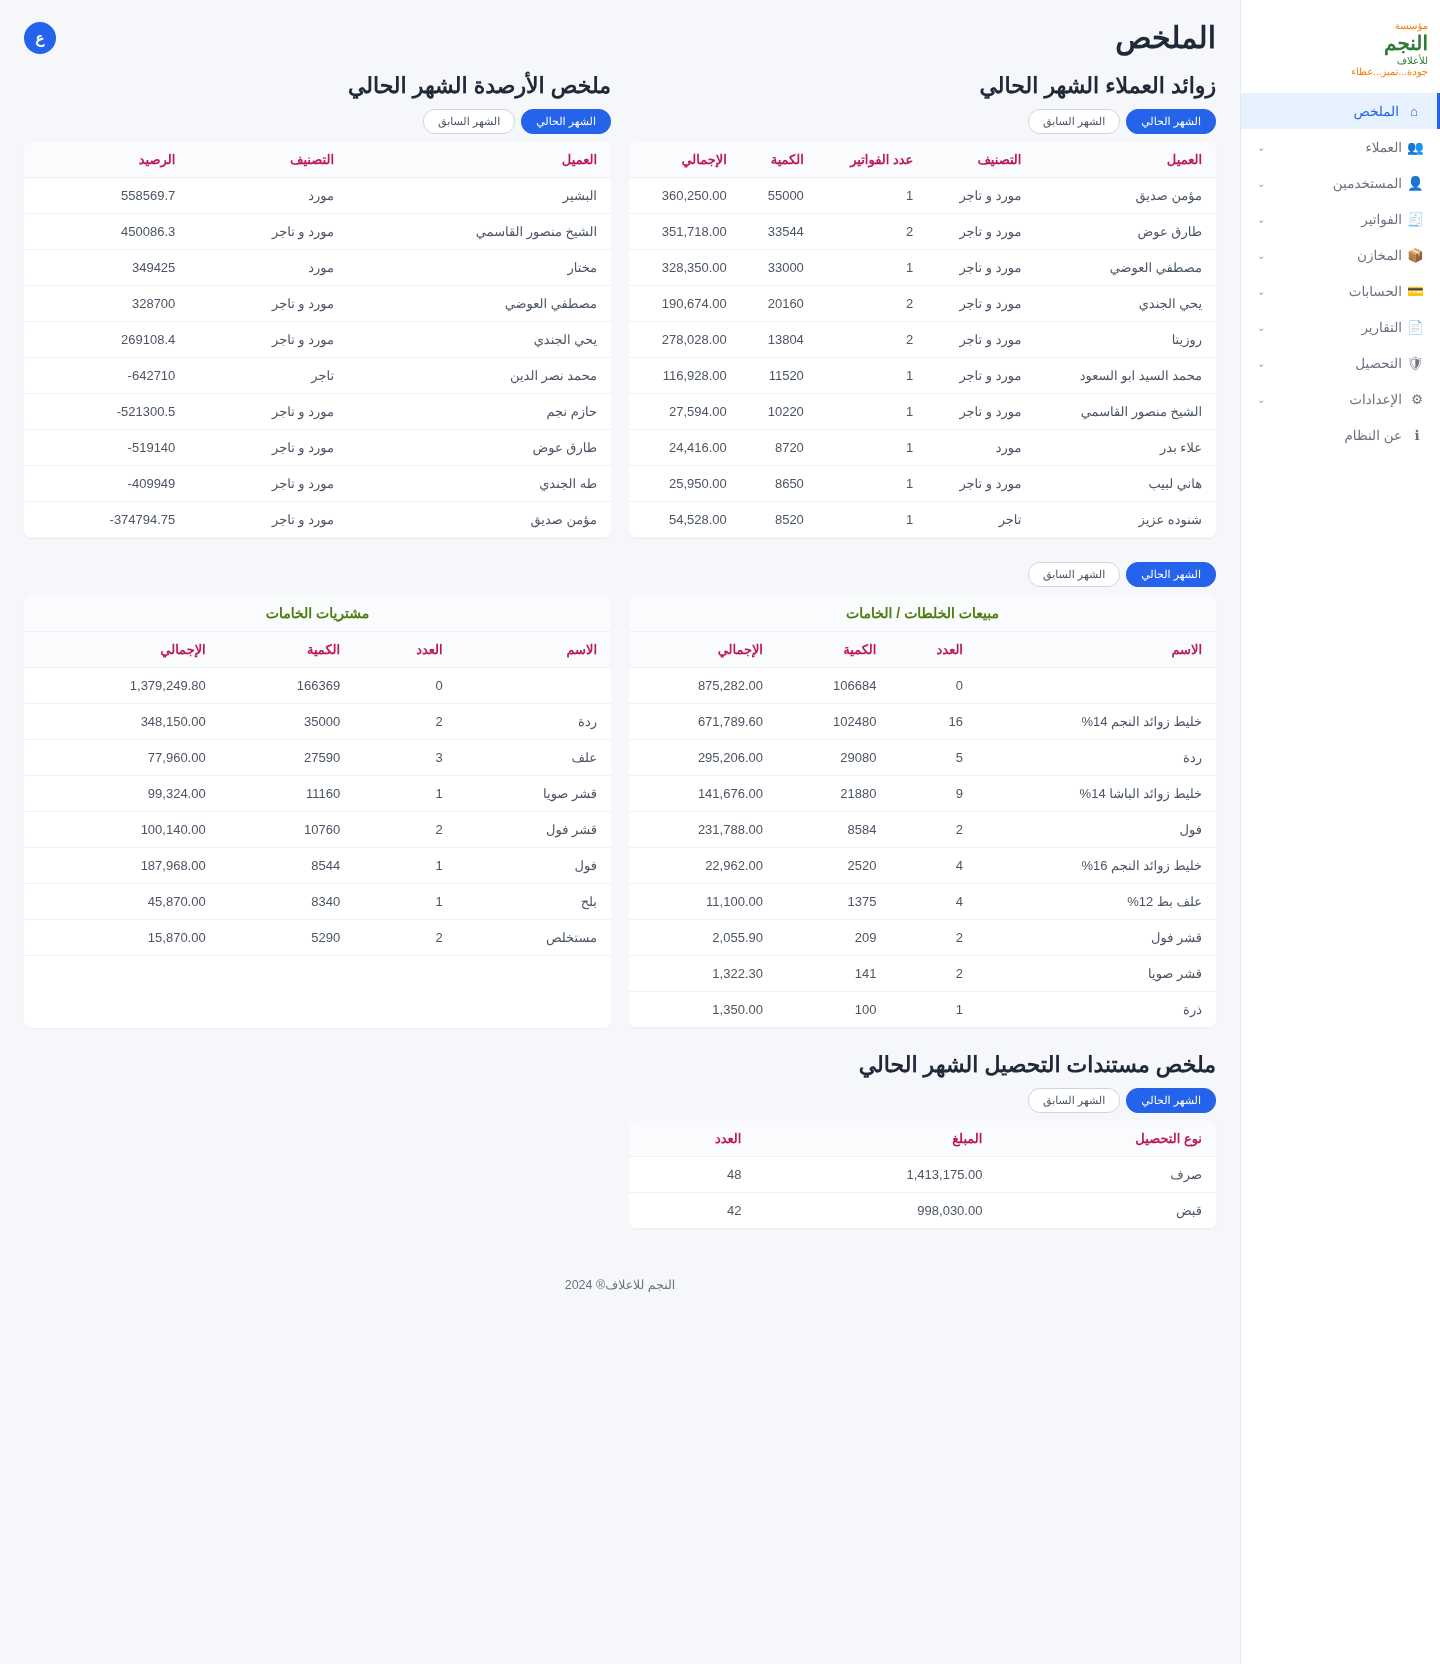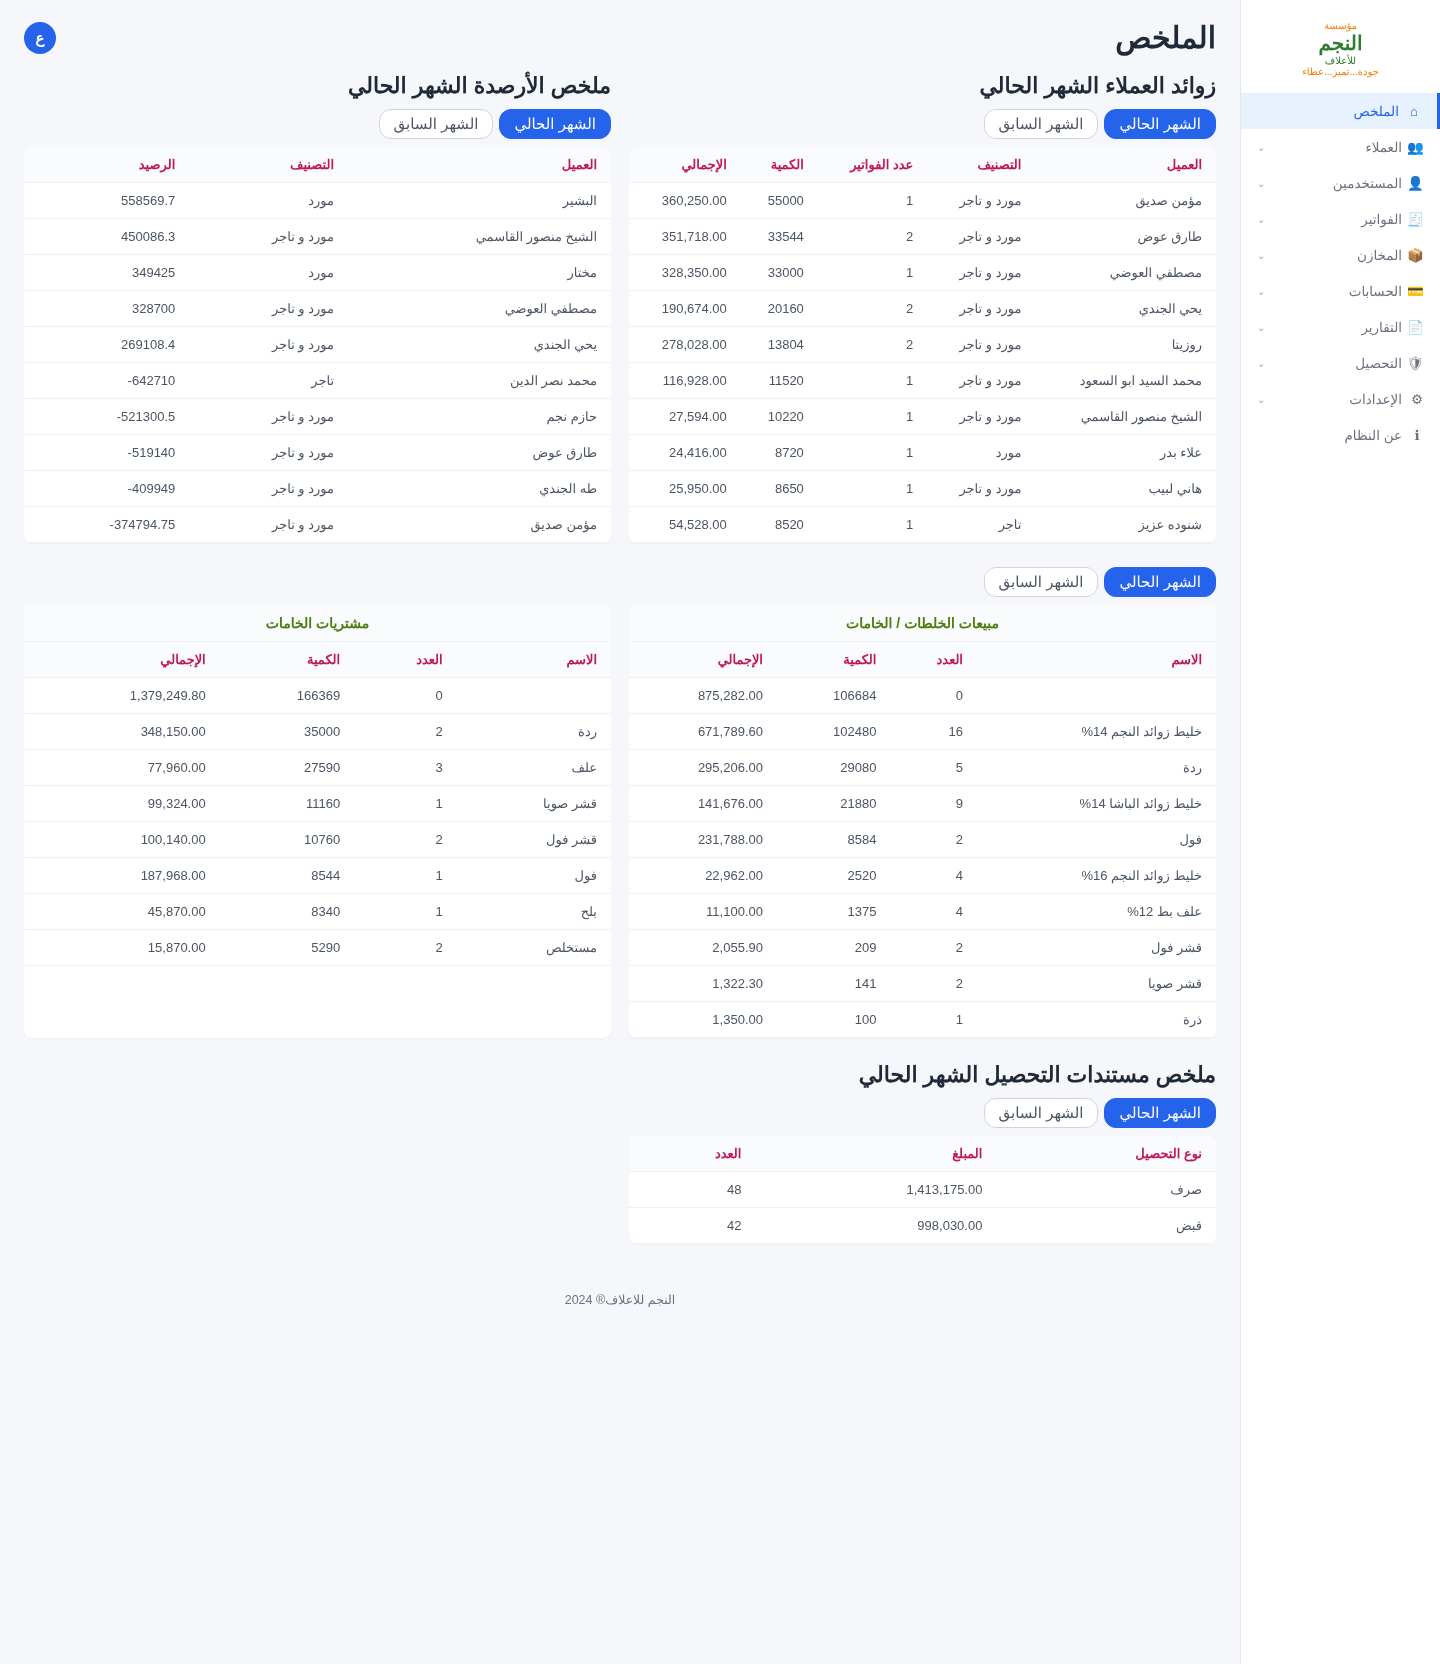--- a/index.html
+++ b/index.html
@@ -11,21 +11,20 @@
 }
 .app { display: flex; min-height: 100vh; }
 .sidebar {
   width: 200px;
   background: #fff;
   border-left: 1px solid #e5e7eb;
   padding: 12px 0;
   flex-shrink: 0;
 }
 .logo {
-  text-align: center;
   padding: 8px 12px 16px;
   font-weight: 700;
   color: #2e7d32;
   font-size: 20px;
 }
 .logo small { display:block; color:#f57c00; font-size:10px; font-weight:400; }
 .nav { list-style: none; }
 .nav li {
   padding: 10px 16px;
   cursor: pointer;
@@ -48,21 +47,21 @@
 .topbar h1 { font-size: 30px; font-weight:700; color:#1f2937; }
 .badge-circle {
   width:32px; height:32px; border-radius:50%;
   background:#2563eb; color:#fff;
   display:flex; align-items:center; justify-content:center;
   font-weight:700; font-size:15px;
 }
 .section-title { font-size:22px; font-weight:700; color:#1f2937; margin-bottom:10px; }
 .tabs { display:flex; gap:6px; margin-bottom:8px; }
 .tab {
-  padding:5px 14px; border-radius:12px; font-size:15px;
+  padding:5px 14px; border-radius:12px; font-size:11px;
   border:1px solid #d1d5db; background:#fff; cursor:pointer; color:#4b5563;
 }
 .tab.active { background:#2563eb; color:#fff; border-color:#2563eb; }
 .card {
   background:#fff; border-radius:8px; overflow:hidden;
   box-shadow:0 1px 2px rgba(0,0,0,.04);
 }
 .row2 { display:flex; gap:18px; margin-bottom:24px; }
 .col { flex:1; min-width:0; }
 table { width:100%; border-collapse:collapse; }

